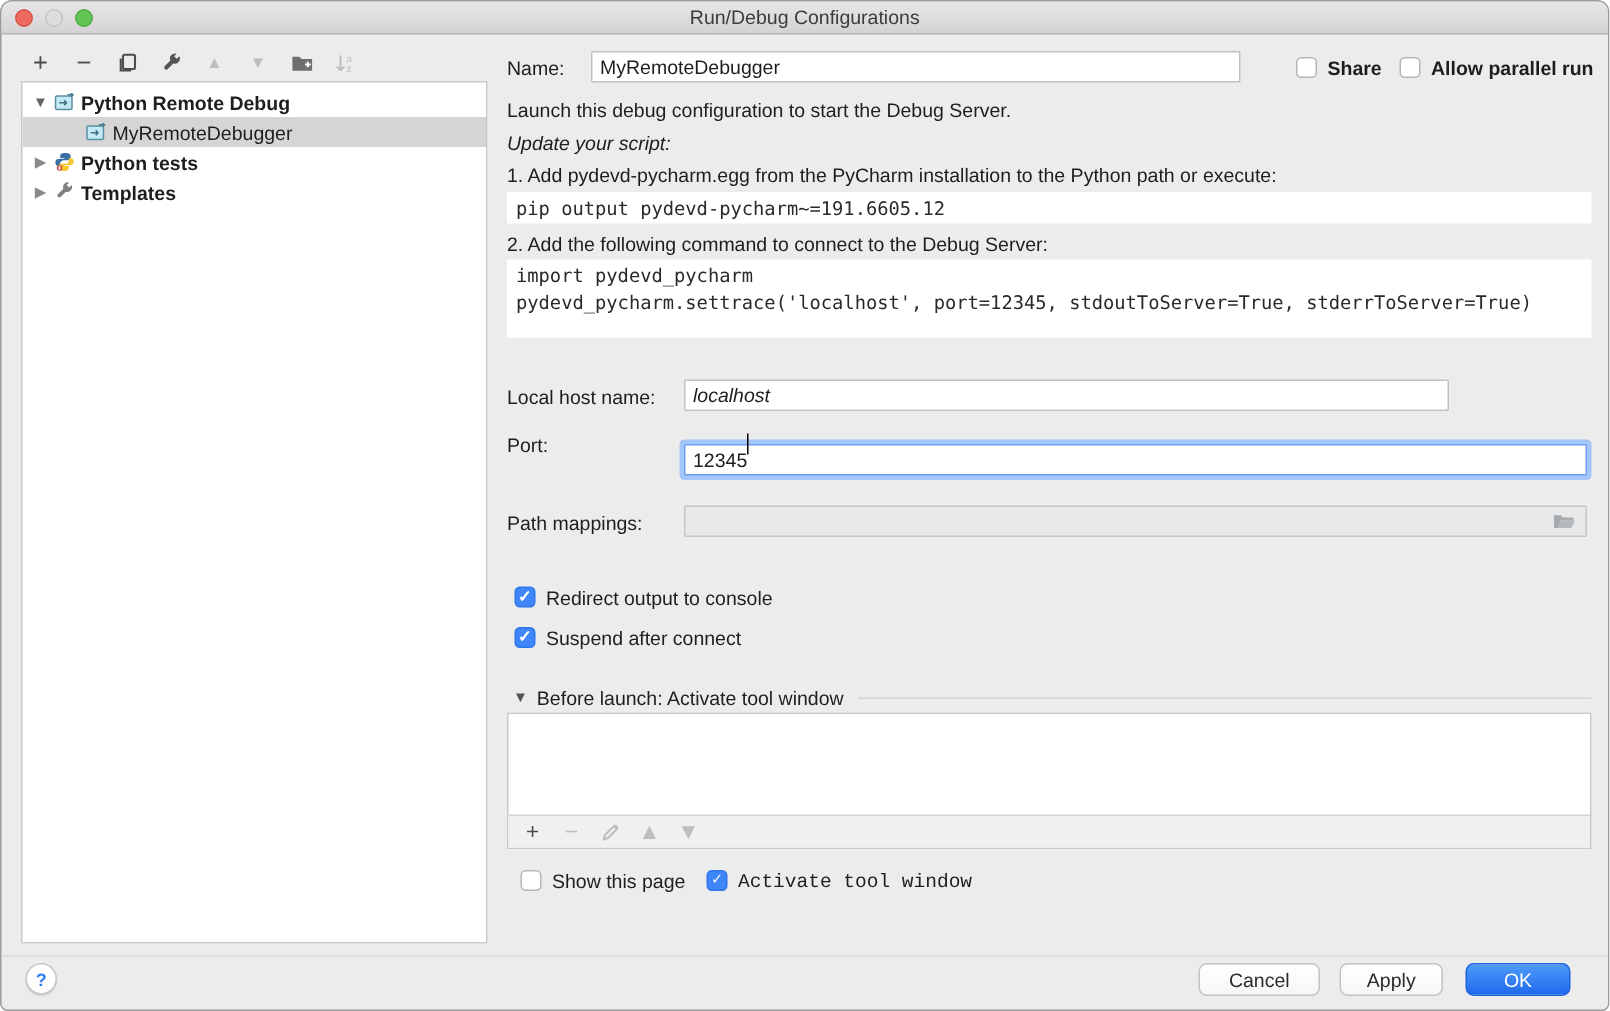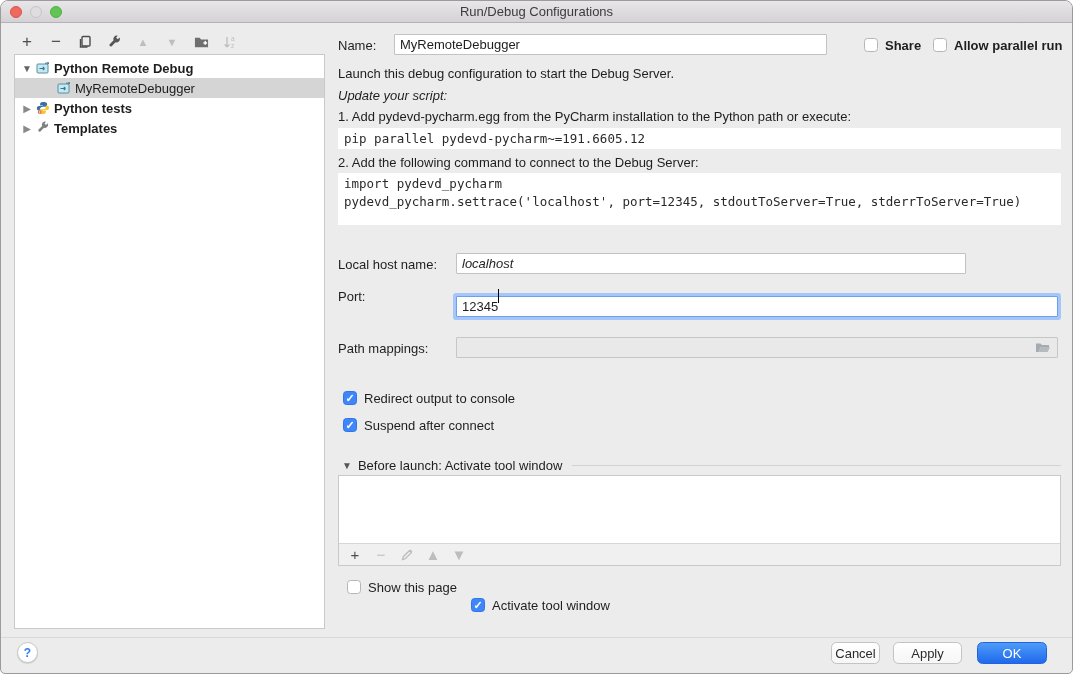--- a/index.html
+++ b/index.html
@@ -186,21 +186,21 @@
     <span>Share</span>
   </div>
   <div class="cb" style="left:932px; top:36px;font-weight:bold;" data-checked="false">
     <span class="cb-box"></span>
     <span>Allow parallel run</span>
   </div>
 
   <div class="rlabel" style="top:65px;">Launch this debug configuration to start the Debug Server.</div>
   <div class="rlabel" style="top:87px;font-style:italic;">Update your script:</div>
   <div class="rlabel" style="top:108px;">1. Add pydevd-pycharm.egg from the PyCharm installation to the Python path or execute:</div>
-  <div class="codeblock" style="top:127px; height:21px;">pip parallel pydevd-pycharm~=191.6605.12</div>
+  <div class="codeblock" style="top:127px; height:21px;">pip output pydevd-pycharm~=191.6605.12</div>
   <div class="rlabel" style="top:154px;">2. Add the following command to connect to the Debug Server:</div>
   <div class="codeblock" style="top:172px; height:52px;"><span>import pydevd_pycharm</span>
 <span>pydevd_pycharm.settrace('localhost', port=12345, stdoutToServer=True, stderrToServer=True)</span></div>
 
   <div class="rlabel" style="top:256px;">Local host name:</div>
   <input class="field" style="left: 455px; top: 252px; width: 510px; font-style: italic;" value="localhost">
 
   <div class="rlabel" style="top:288px;">Port:</div>
   <input class="field" style="left: 455px; top: 284px; width: 602px; border: 1px solid rgb(109, 158, 242); box-shadow: rgb(165, 198, 248) 0px 0px 0px 3px; margin-top: 11px;" value="12345">
   <div class="caret" style="left:497px; top:288px;"></div>
@@ -241,26 +241,26 @@
       </span>
       <span class="tbtn disabled tri">▲</span>
       <span class="tbtn disabled tri">▼</span>
     </div>
   </div>
 
   <div class="cb" style="left:346px; top:578px;" data-checked="false">
     <span class="cb-box"></span>
     <span>Show this page</span>
   </div>
-  <div class="cb" style="left:470px; top:596px;" data-checked="true">
+  <div class="cb" style="left:470px; top:578px;font-family:Liberation Mono, monospace;" data-checked="true">
     <span class="cb-box"></span>
     <span>Activate tool window</span>
   </div>
 
   <div class="footer-sep"></div>
   <div class="help-btn">
       <span>?</span>
     </div>
-  <div class="btn" style="right:192px; width:49px;">Cancel</div>
+  <div class="btn" style="right:192px; width:81px;">Cancel</div>
   <div class="btn" style="right:110px; width:69px;">Apply</div>
   <div class="btn primary" style="right:25px; width:70px;">OK</div>
 
 </div>
 
 </body></html>

